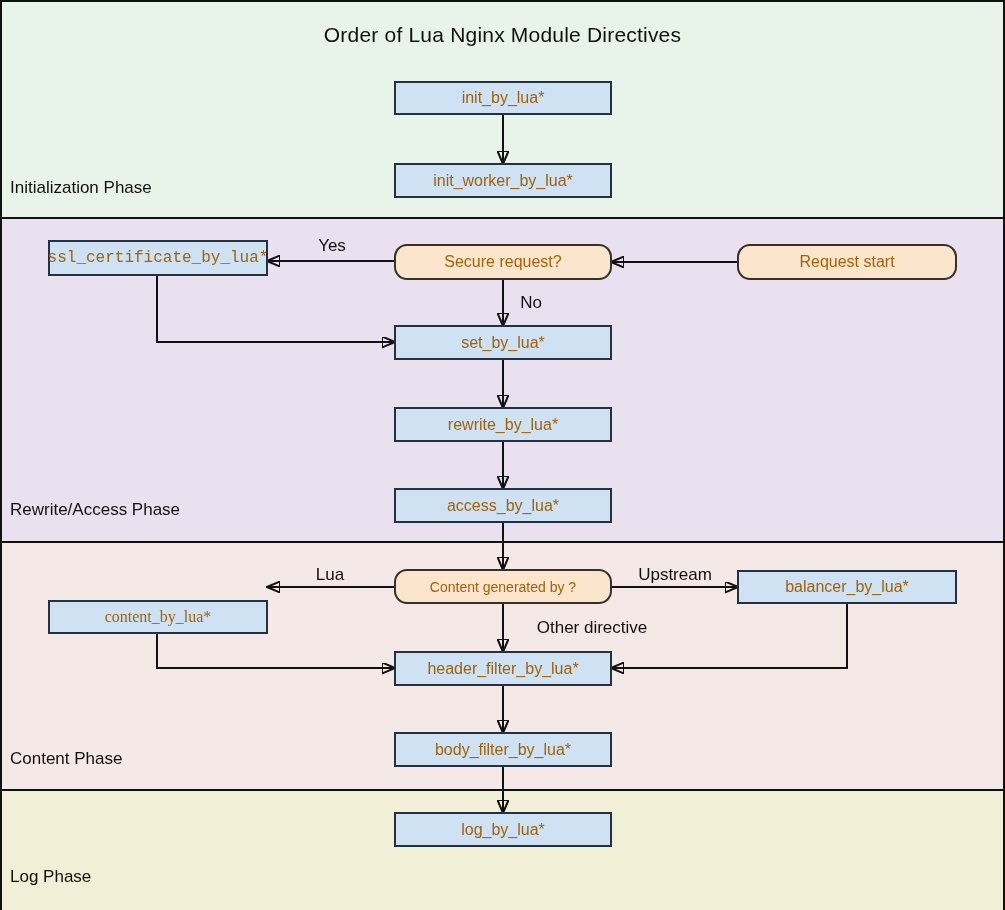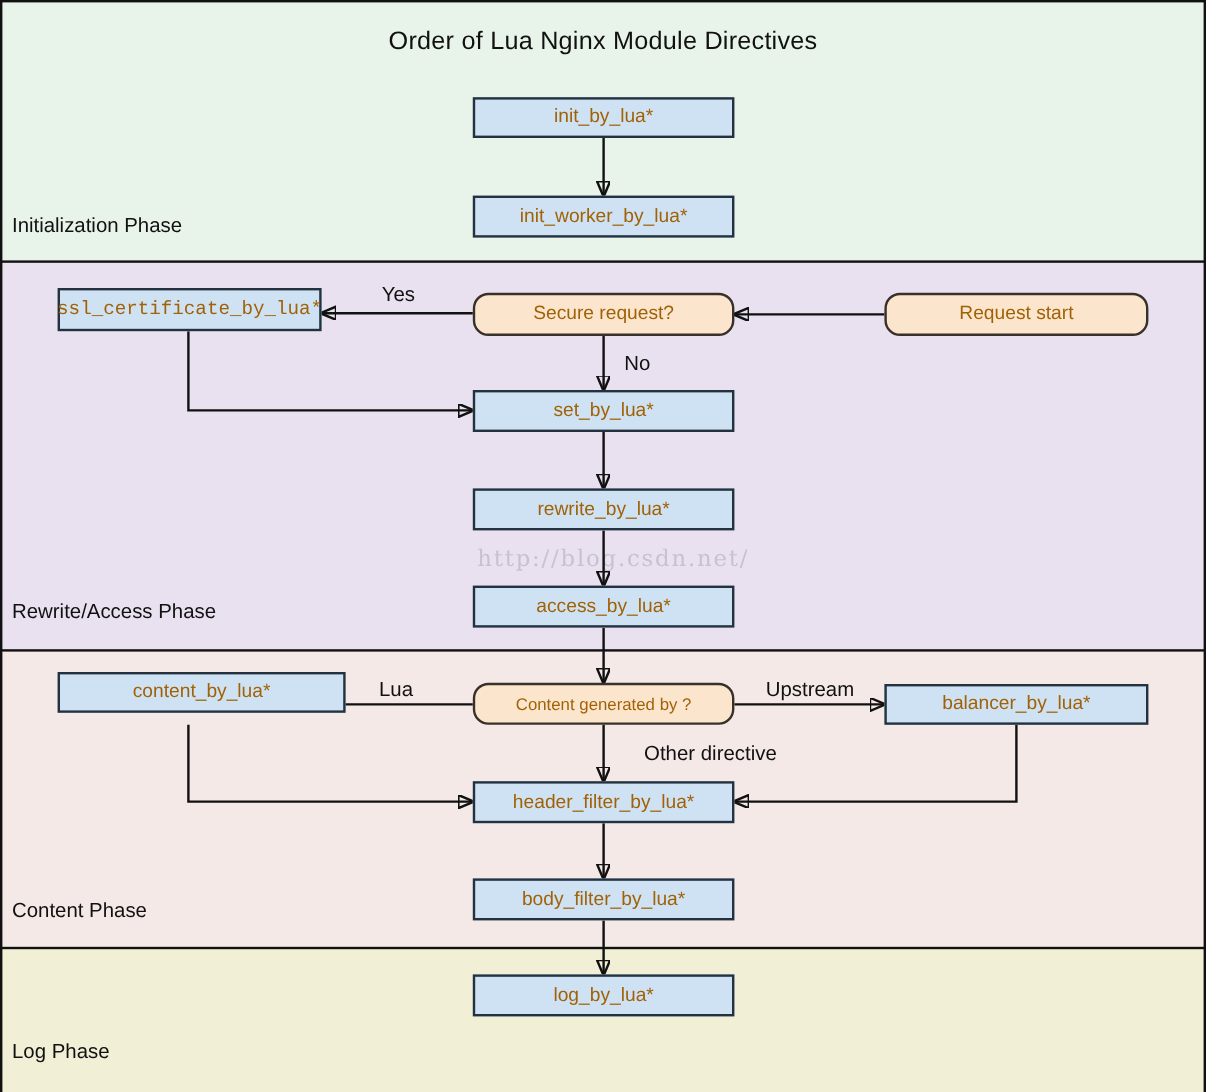--- a/index.html
+++ b/index.html
@@ -53,21 +53,20 @@
 <body>
 
 <div id="stage">
   <div id="bands">
       <div class="band" style="top: 0px; height: 217px; background: rgb(232, 243, 233);"></div>
       <div class="band" style="top: 217px; height: 324px; background: rgb(233, 225, 240);"></div>
       <div class="band" style="top: 541px; height: 248px; background: rgb(245, 233, 231);"></div>
       <div class="band" style="top: 789px; height: 121px; background: rgb(241, 239, 213);"></div>
     </div>
   <div id="title">Order of Lua Nginx Module Directives</div>
-  <div id="watermark" style="left: 511px; top: 466px;">http://blog.csdn.net/</div>
   <svg id="edges" width="1005" height="910">
     <defs>
       <marker id="arrowhead" markerUnits="userSpaceOnUse" markerWidth="14" markerHeight="12" refX="12" refY="5.5" orient="auto">
         <path d="M0,0 L13,5.5 L0,11 Z" fill="#111" stroke="none"></path>
       </marker>
     </defs>
   <path d="M 503 115 L 503 163" marker-end="url(#arrowhead)"></path>
       <path d="M 737 262 L 612 262" marker-end="url(#arrowhead)"></path>
       <path d="M 394 261 L 268 261" marker-end="url(#arrowhead)"></path>
       <path d="M 503 280 L 503 325" marker-end="url(#arrowhead)"></path>
@@ -86,21 +85,21 @@
   <div id="nodes">
       <div class="node directive" style="left: 394px; top: 81px; width: 218px; height: 34px;">init_by_lua*</div>
       <div class="node directive" style="left: 394px; top: 163px; width: 218px; height: 35px;">init_worker_by_lua*</div>
       <div class="node directive" style="left: 48px; top: 240px; width: 220px; height: 36px; font-family: Liberation Mono, monospace;">ssl_certificate_by_lua*</div>
       <div class="node decision" style="left: 394px; top: 244px; width: 218px; height: 36px;">Secure request?</div>
       <div class="node decision" style="left: 737px; top: 244px; width: 220px; height: 36px;">Request start</div>
       <div class="node directive" style="left: 394px; top: 325px; width: 218px; height: 35px;">set_by_lua*</div>
       <div class="node directive" style="left: 394px; top: 407px; width: 218px; height: 35px;">rewrite_by_lua*</div>
       <div class="node directive" style="left: 394px; top: 488px; width: 218px; height: 35px;">access_by_lua*</div>
       <div class="node decision" style="left: 394px; top: 569px; width: 218px; height: 35px; font-size: 14px;">Content generated by ?</div>
-      <div class="node directive" style="left: 48px; top: 560px; width: 240px; height: 34px;">content_by_lua*</div>
+      <div class="node directive" style="left: 48px; top: 600px; width: 220px; height: 34px; font-family: Liberation Serif, serif;">content_by_lua*</div>
       <div class="node directive" style="left: 737px; top: 570px; width: 220px; height: 34px;">balancer_by_lua*</div>
       <div class="node directive" style="left: 394px; top: 651px; width: 218px; height: 35px;">header_filter_by_lua*</div>
       <div class="node directive" style="left: 394px; top: 732px; width: 218px; height: 35px;">body_filter_by_lua*</div>
       <div class="node directive" style="left: 394px; top: 812px; width: 218px; height: 35px;">log_by_lua*</div>
     </div>
   <div id="labels">
       <div class="edge-label" style="left: 332px; top: 246px;">Yes</div>
       <div class="edge-label" style="left: 531px; top: 303px;">No</div>
       <div class="edge-label" style="left: 330px; top: 575px;">Lua</div>
       <div class="edge-label" style="left: 675px; top: 575px;">Upstream</div>

